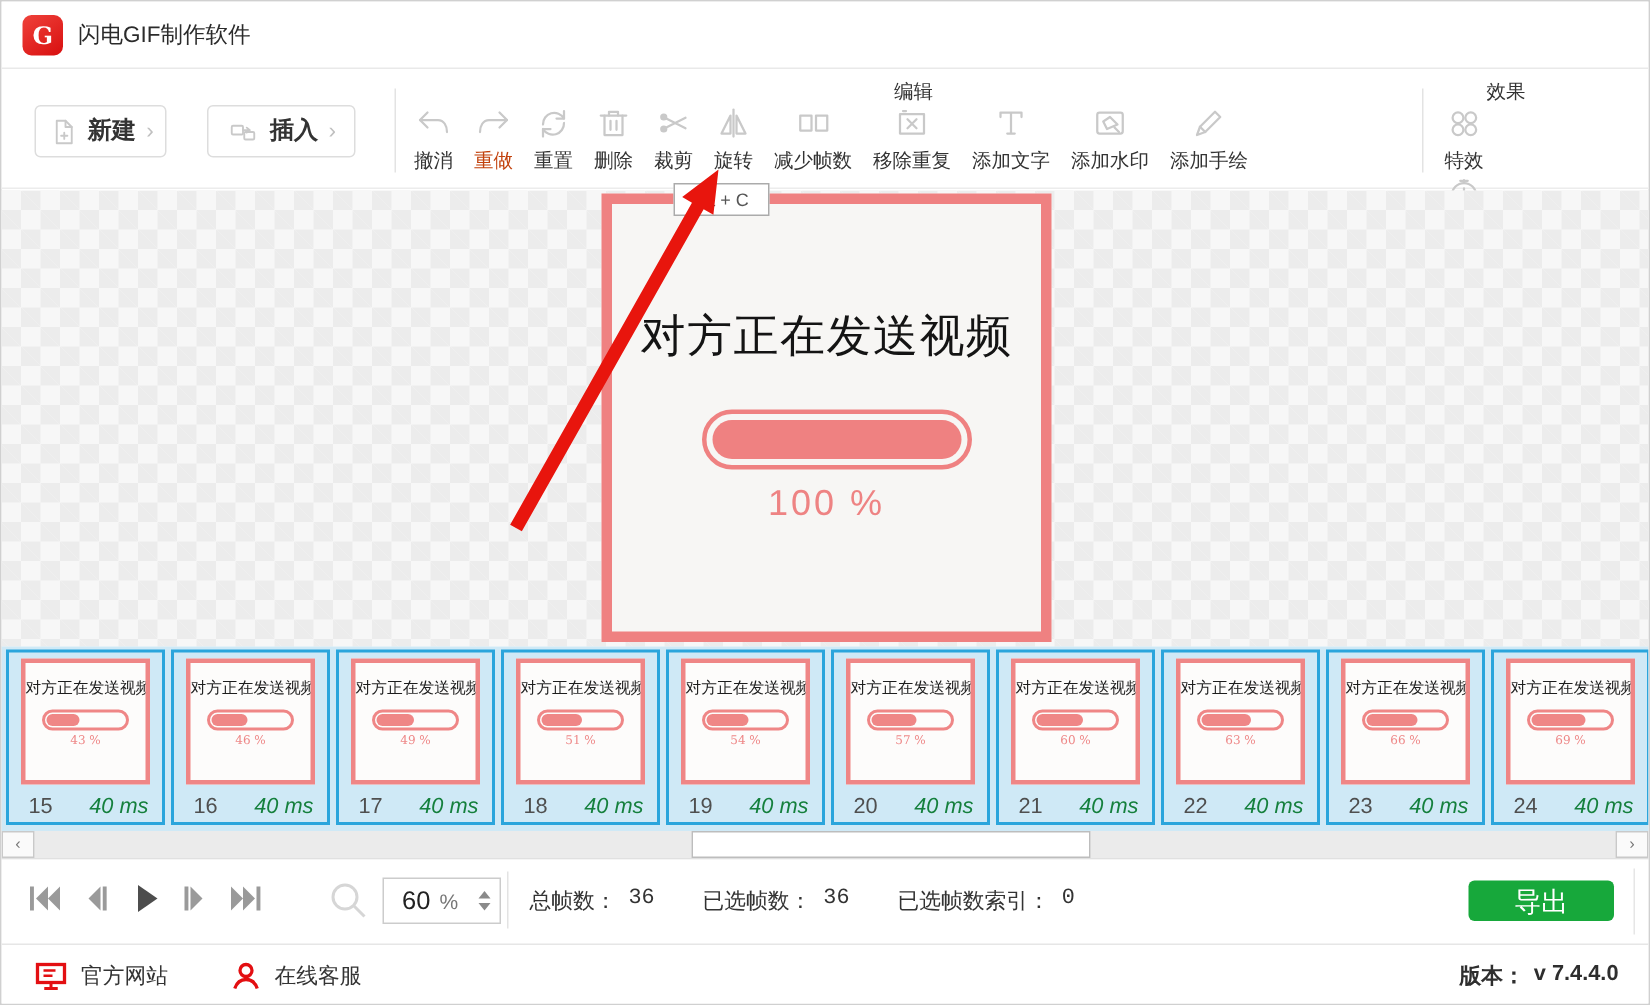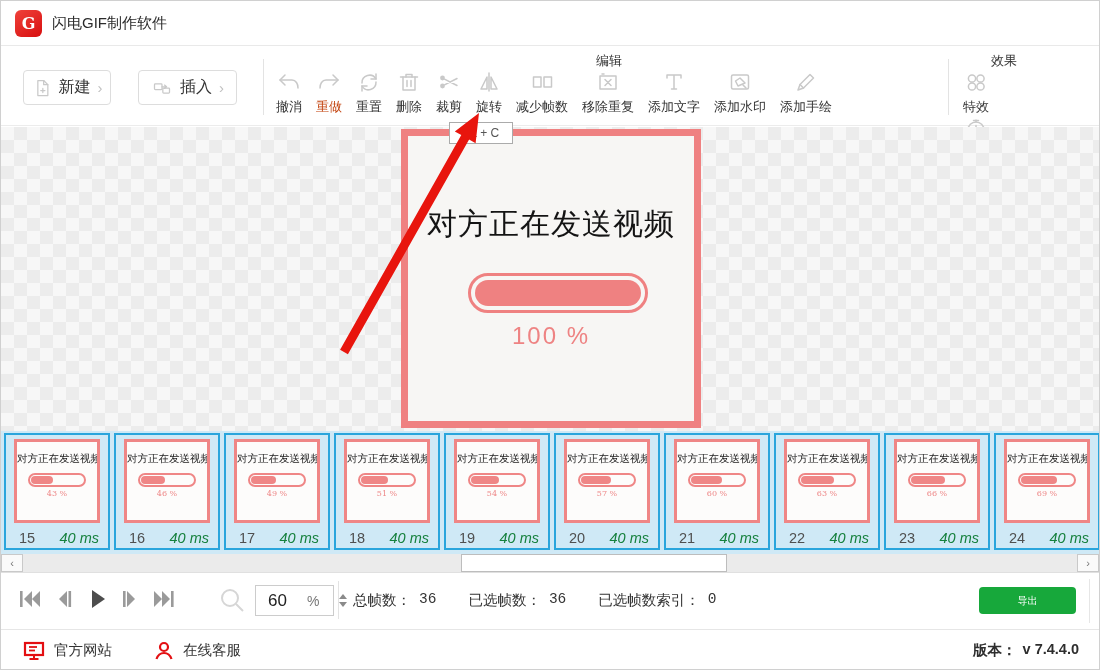--- a/index.html
+++ b/index.html
@@ -18,21 +18,21 @@
       radial-gradient(circle at 38% 28%, #4a4038 0 32%, transparent 33%),
       linear-gradient(140deg,#9fb9a8 0%, #6e8a74 45%, #b9d3bf 80%); border:1px solid #ddd; }
   .username { font-size:16px; color:#555; margin-left:4px; margin-right:16px; }
   .winbtn { font-size:15px; color:#555; width:24px; text-align:center; cursor:default; line-height:24px; }
   .maxbox { width:11px; height:11px; border:1.4px solid #555; display:inline-block; }
 
   
   .toolbar { position:absolute; top:45px; left:0; width:100%; height:80px; background:#fff; border-bottom:1px solid #ececec; }
   .big-btn { position:absolute; top:24px; height:35px; border:1px solid #ddd; border-radius:4px; background:#fff; display:flex; align-items:center; justify-content:center; gap:7px; }
   .big-btn .chev { color:#c0c0c0; font-size:15px; }
-  .big-btn .lbl { font-size:16px; color:#333; }
+  .big-btn .lbl { font-size:16px; color:#333;font-weight:bold; }
   .btn-new { left:22px; width:88px; }
   .btn-insert { left:137px; width:99px; }
   .vdiv { position:absolute; top:13px; height:56px; width:1px; background:#e3e3e3; }
   .sec-label { position:absolute; top:6px; font-size:13px; color:#333; transform:translateX(-50%); }
   .tools { position:absolute; left:268px; top:23px; display:flex; align-items:center; }
   .tools-fx { position:absolute; left:955px; top:23px; display:flex;flex-direction:column; }
   .tool { display:flex; flex-direction:column; align-items:center; gap:3px; padding:0 7px; cursor:default; }
   .tool svg { display:block; }
   .tool .tlabel { font-size:13px; color:#333; white-space:nowrap; }
   .tool.disabled .tlabel { color:#c2410c; }
@@ -70,31 +70,31 @@
   .hscroll { position:absolute; top:553px; left:0; width:100%; height:19px; background:#ebebeb; border-bottom:1px solid #e0e0e0; }
   .hs-btn { position:absolute; top:0; width:22px; height:18px; background:#fafafa; border:1px solid #c9c9c9; color:#777; font-size:11px; display:flex; align-items:center; justify-content:center; }
   .hs-left { left:0; } .hs-right { right:0; }
   .hs-thumb { position:absolute; left:460px; top:0; width:266px; height:18px; background:#fff; border:1px solid #bdbdbd; }
 
   
   .controls { position:absolute; top:572px; left:0; width:100%; height:56px; background:#fff; }
   .playback { position:absolute; left:16px; top:14px; display:flex; gap:10px; align-items:center; }
   .playback svg { display:block; cursor:pointer; }
   .zoomgrp { position:absolute; left:218px; top:12px; display:flex; align-items:center; gap:9px; }
-  .spinbox { width:79px; height:31px; border:1px solid #ccc; display:flex; align-items:center; padding:0 6px 0 12px; gap:20px; background:#fff; }
+  .spinbox { width:79px; height:31px; border:1px solid #ccc; display:flex; align-items:center; padding:0 6px 0 12px; gap:6px; background:#fff; }
   .spin-val { font-size:17px; color:#222; }
   .spin-unit { font-size:14px; color:#777; }
   .spinner { margin-left:auto; display:flex; flex-direction:column; gap:3px; }
   .spin-arrow-up { width:0; height:0; border-left:4px solid transparent; border-right:4px solid transparent; border-bottom:5px solid #8a8a8a; }
   .spin-arrow-down { width:0; height:0; border-left:4px solid transparent; border-right:4px solid transparent; border-top:5px solid #8a8a8a; }
   .ctl-div { position:absolute; left:337px; top:8px; height:38px; width:1px; background:#e3e3e3; }
   .stats { position:absolute; left:352px; top:18px; display:flex; gap:32px; }
   .stat { display:flex; gap:8px; font-size:14.5px; color:#333;font-family:Liberation Mono, monospace; }
   .stat .sval { color:#333; }
-  .export-btn { position:absolute; right:23px; top:14px; width:97px; height:27px; background:#17a83b; border:none; border-radius:4px; color:#fff; font-size:10px; display:flex; align-items:center; justify-content:center; cursor:pointer;margin-left:36px; }
+  .export-btn { position:absolute; right:23px; top:14px; width:97px; height:27px; background:#17a83b; border:none; border-radius:4px; color:#fff; font-size:18px; display:flex; align-items:center; justify-content:center; cursor:pointer;margin-left:36px; }
   .ctl-right-div { position:absolute; right:9px; top:6px; height:44px; width:1px; background:#e6e6e6; }
 
   
   .footer { position:absolute; top:628px; left:0; width:100%; height:42px; background:#fff; border-top:1px solid #e6e6e6; display:flex; align-items:center; }
   .foot-link { display:flex; align-items:center; gap:9px; font-size:14.5px; color:#333; cursor:pointer; }
   .fl-site { margin-left:22px; } .fl-support { margin-left:42px; }
   .version { margin-left:auto; margin-right:20px; font-size:14.5px; color:#2e2e2e; font-weight:bold; display:flex; gap:6px; }
 </style>
 </head>
 <body>

